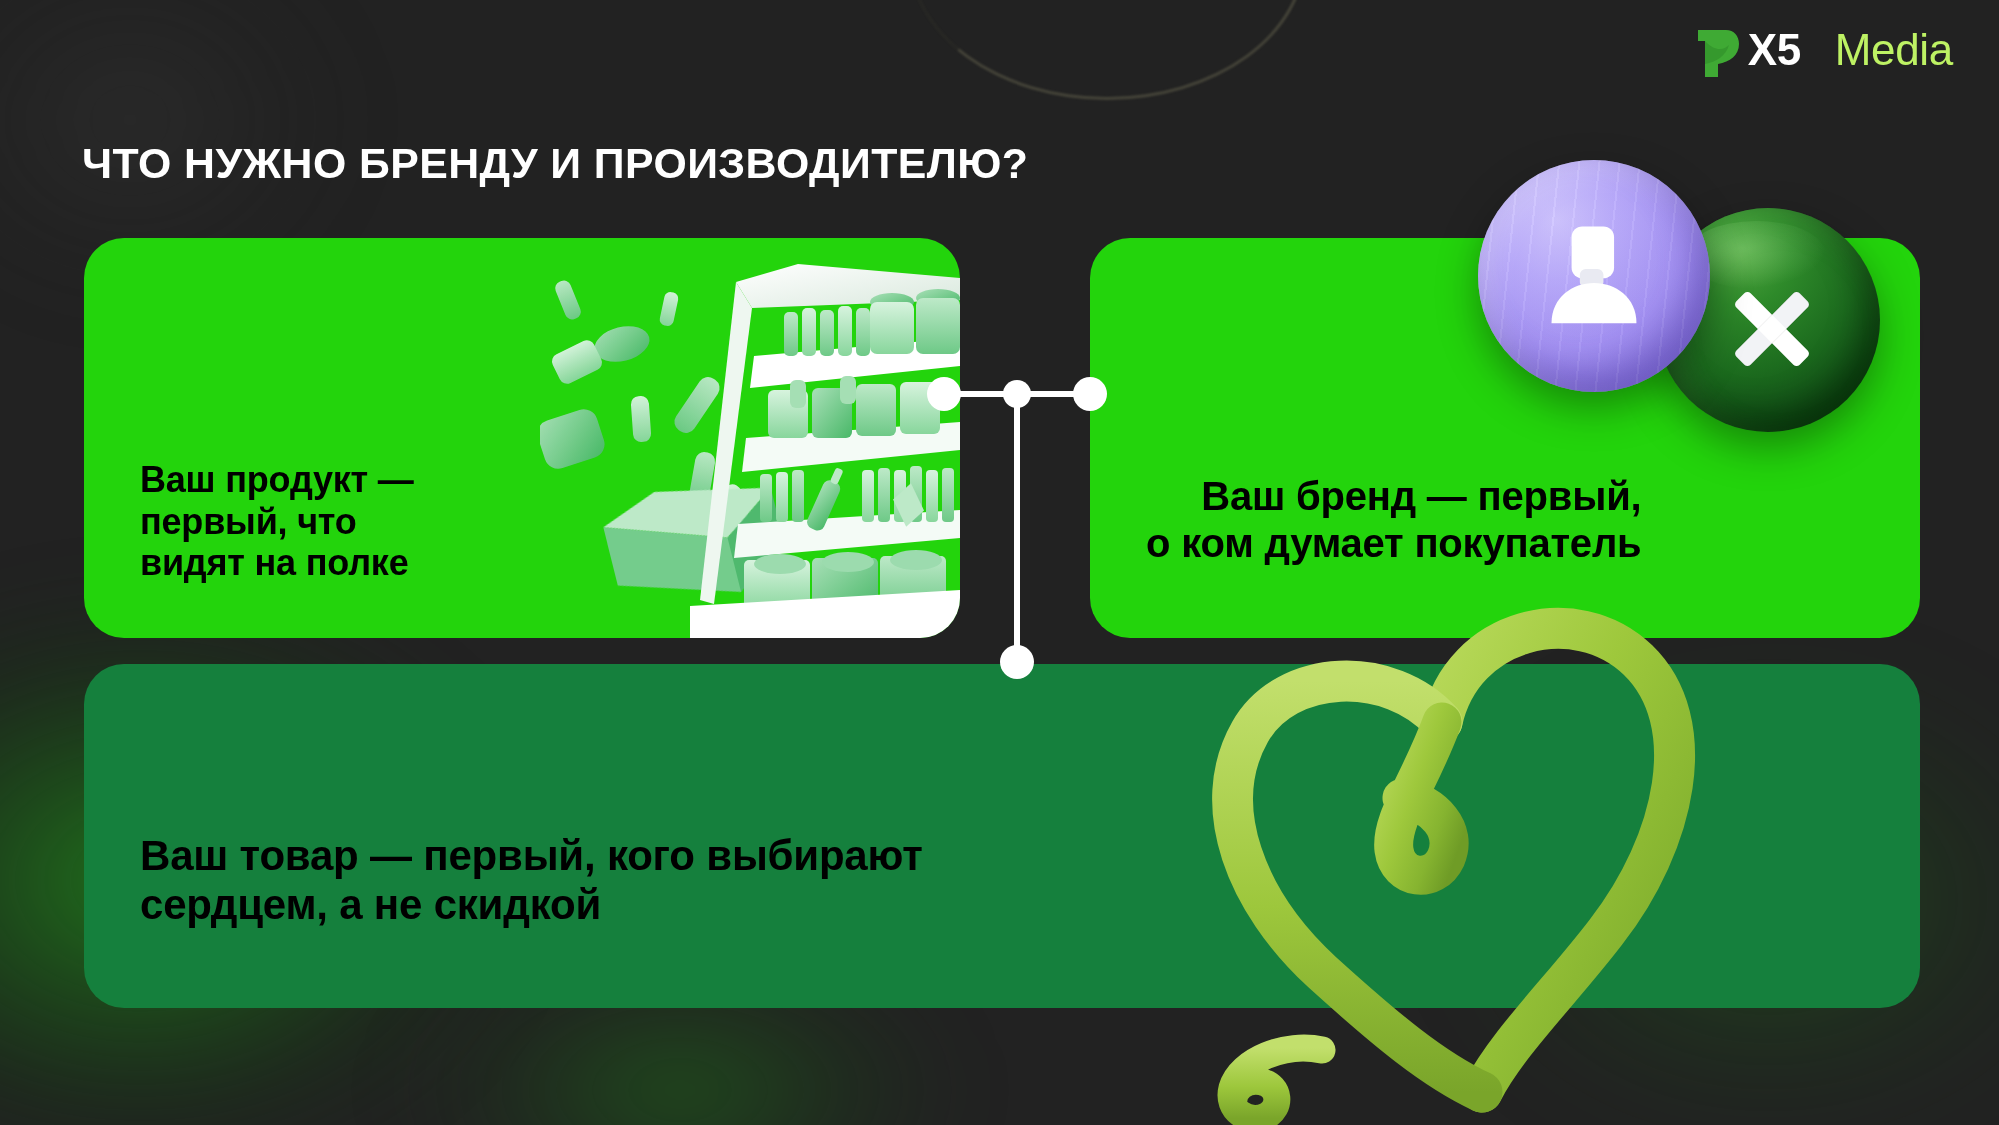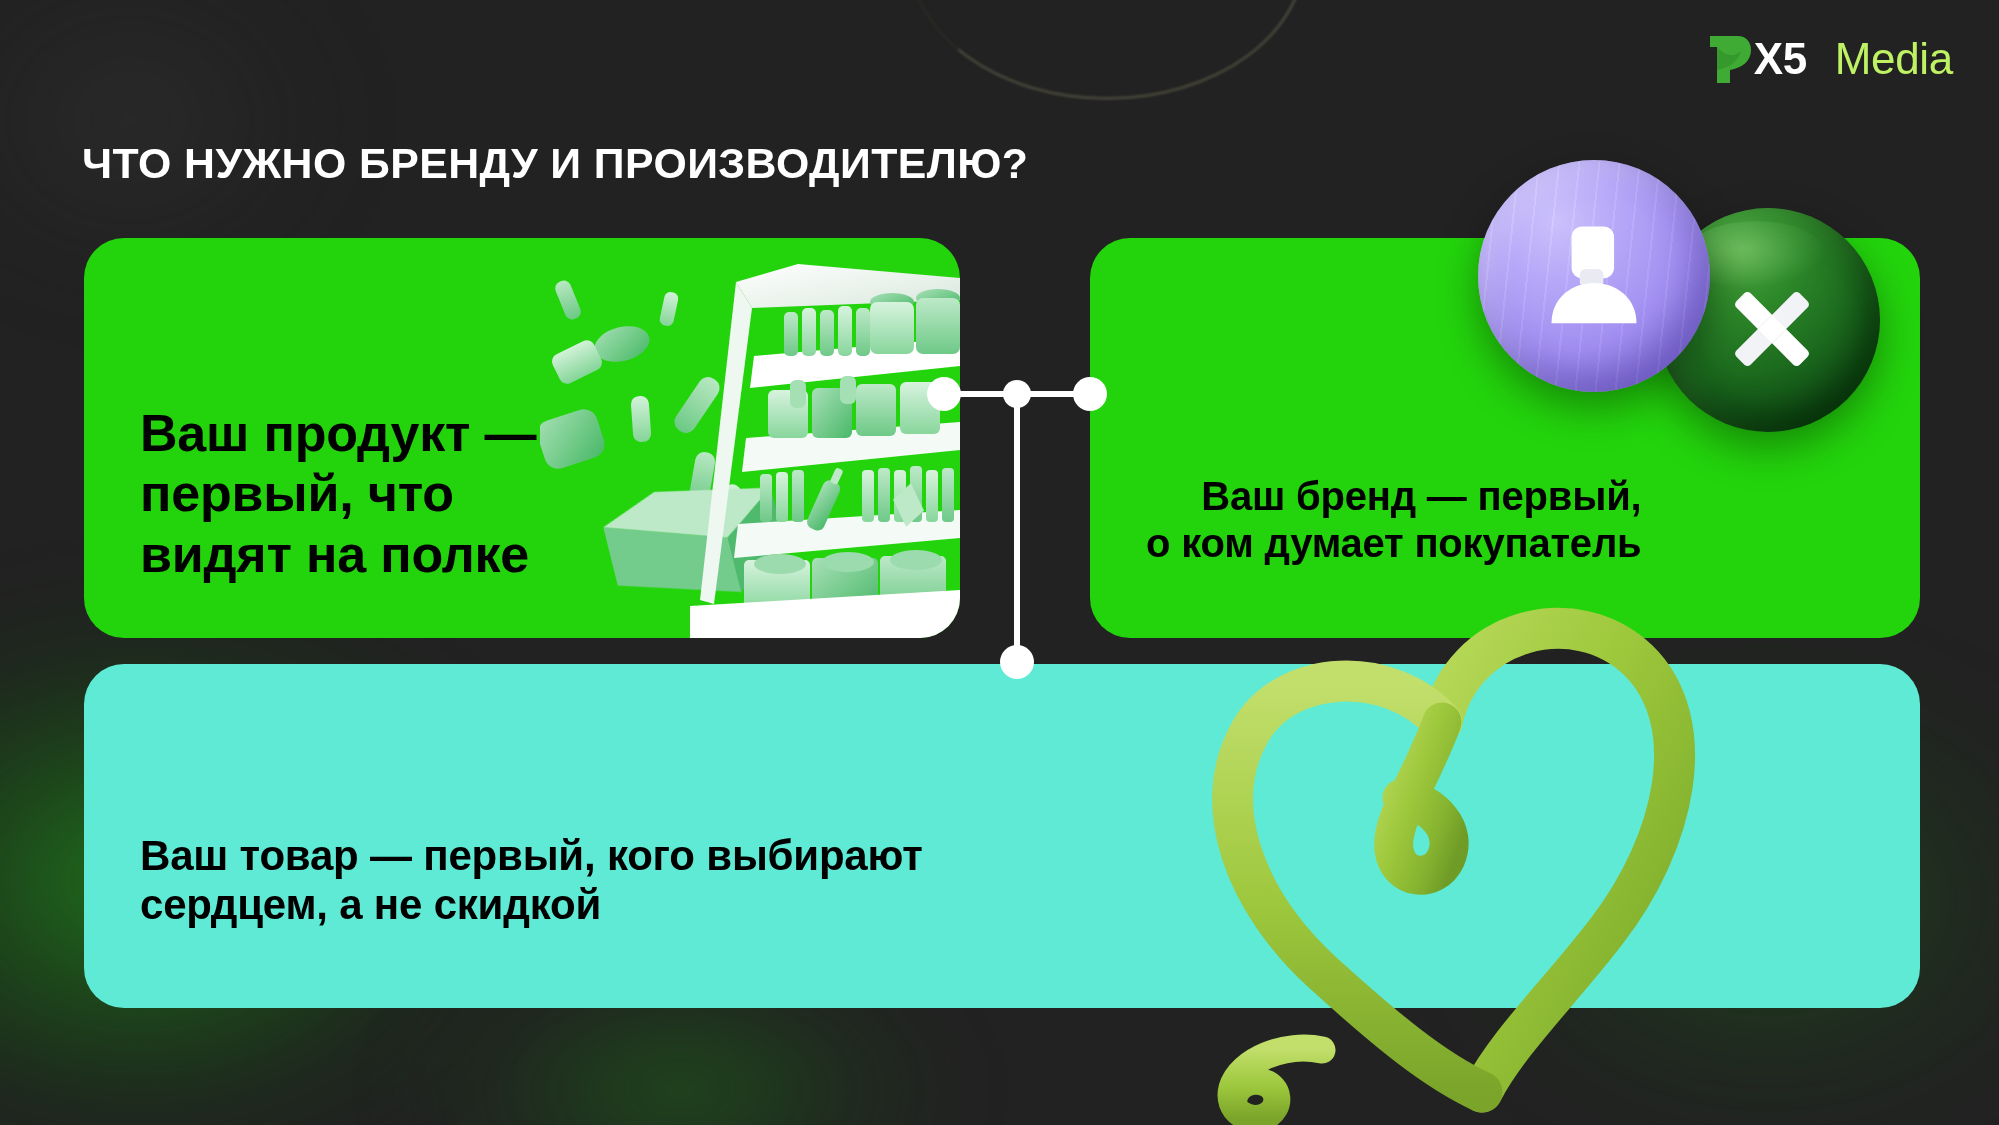--- a/index.html
+++ b/index.html
@@ -78,22 +78,21 @@
     border-left-color: rgba(90,88,62,0.12);
     filter: blur(1.2px);
     pointer-events: none;
   }
 
   
   .logo {
     position: absolute;
     right: 46px; top: 28px;
     display: flex;
-    align-items: center;
-    gap: 18px;
+    gap: 24px;
     height: 62px;
   }
   .logo-mark { width: 44px; height: 50px; display: block; }
   .logo-x5 {
     font-size: 44px;
     font-weight: 800;
     color: #ffffff;
     letter-spacing: -0.5px;
     line-height: 1;
     margin-left: -16px;
@@ -122,37 +121,37 @@
     transform-origin: left center;
   }
 
   
   .card {
     position: absolute;
     border-radius: 40px;
     overflow: hidden;
   }
   .card-green { background: #23d40c; }
-  .card-white { background: #5eead4; }
+  .card-white { background: #15803d; }
 
   #card-product { left: 84px; top: 238px; width: 876px; height: 400px; }
   #card-brand   { left: 1090px; top: 238px; width: 830px; height: 400px; }
   #card-goods   { left: 84px; top: 664px; width: 1836px; height: 344px; }
 
   .card-text {
     position: absolute;
     font-weight: 800;
     color: #000000;
     line-height: 1.16;
     white-space: pre-line;
     z-index: 6;
   }
   #card-product .card-text {
     left: 56px; bottom: 54px;
-    font-size: 52px;
+    font-size: 36px;
     letter-spacing: -0.2px;
   }
   #card-brand .card-text {
     left: 56px; bottom: 72px;
     font-size: 40px;
     letter-spacing: -0.2px;
     text-align: right;
   }
   #card-goods .card-text {
     left: 56px; top: 168px;

